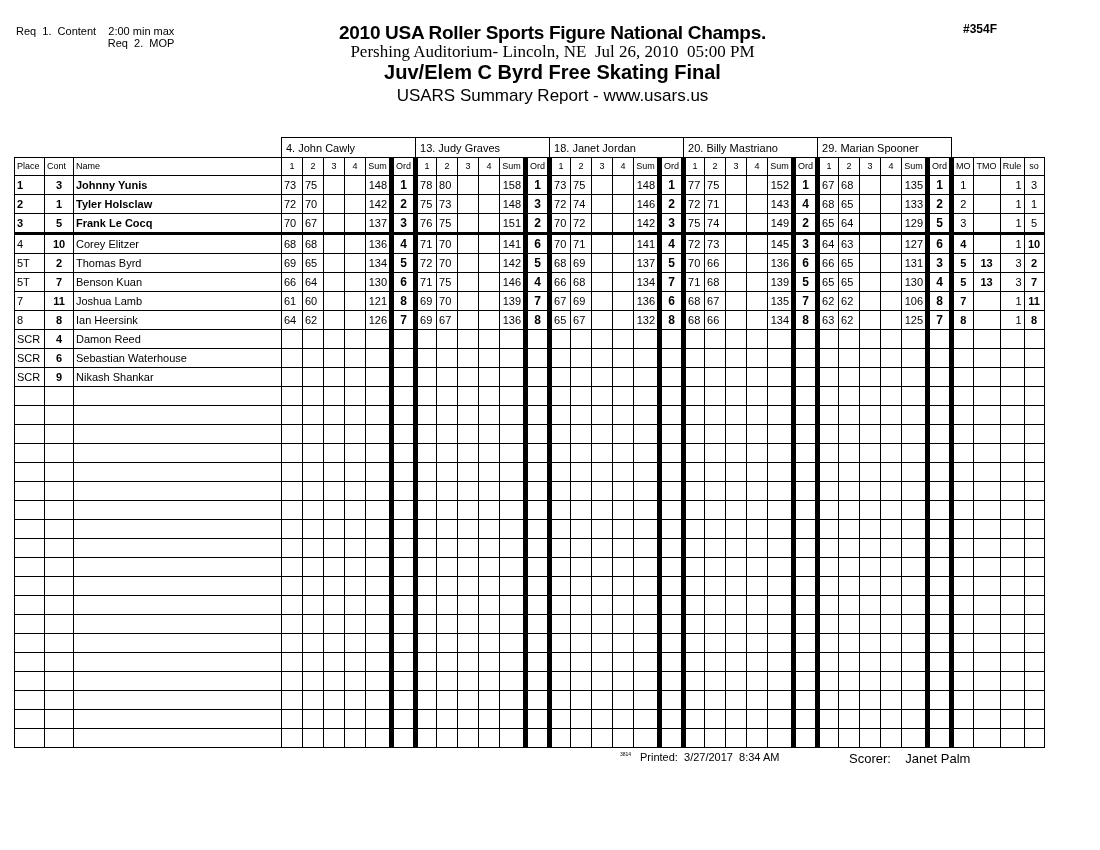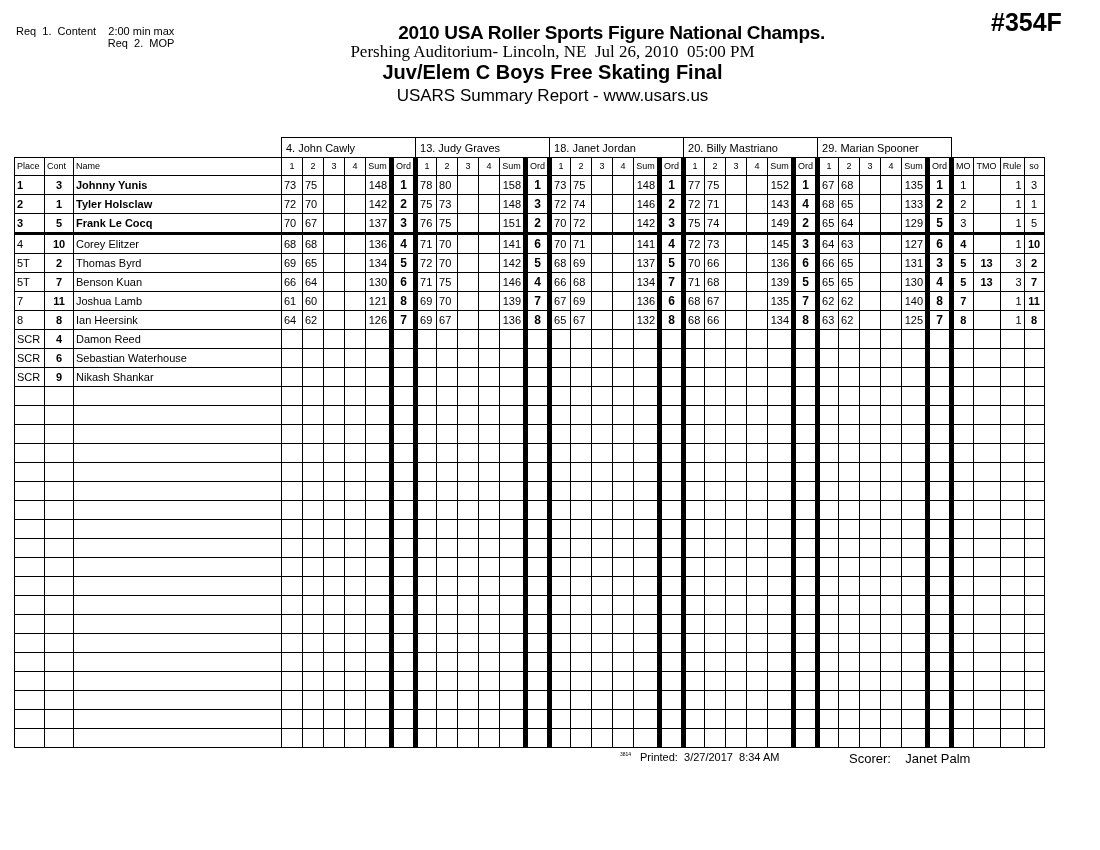--- a/index.html
+++ b/index.html
@@ -1,23 +1,23 @@
 <!DOCTYPE html>
 <html><head>
 <meta charset="utf-8">
 <style>
   html, body { margin:0; padding:0; background:#ffffff; }
   body { width:1100px; height:850px; position:relative; font-family:"Liberation Sans", sans-serif; color:#000; overflow:hidden; }
   .req { position:absolute; left:16px; top:25px; font-size:11px; line-height:12px;text-align:right; }
   .title-block { position:absolute; left:280px; top:22px; width:545px; text-align:center; }
-  .t1 { font-size:19px; font-weight:bold; line-height:22px; letter-spacing:-0.3px;text-align:right; }
+  .t1 { font-size:19px; font-weight:bold; line-height:22px; letter-spacing:-0.3px; }
   .t2 { font-size:17px; line-height:16px;font-family:Liberation Serif, serif; }
   .t3 { font-size:20px; font-weight:bold; line-height:25px; }
   .t4 { font-size:17px; line-height:22px; }
-  .event-num { position:absolute; left:963px; top:8px; font-size:25px; font-weight:bold;margin-left:28px; }
+  .event-num { position:absolute; left:963px; top:22px; font-size:12px; font-weight:bold; }
 
   table.grid { position:absolute; left:14px; top:137px; border-collapse:collapse; table-layout:fixed; font-size:11px; }
   table.grid td { border:1px solid #000; padding:0 2px; height:18px; line-height:18px; white-space:nowrap; overflow:hidden; }
   tr.judges td { height:19px;margin-top:7px; }
   tr.judges td.blank { border:none; }
   tr.judges td.jname { font-size:11px; padding-left:4px; }
   tr.hdr td { font-size:9px; height:17px; line-height:17px; }
   tr.hdr td.c { text-align:center; }
   td.ord { border-left:5px solid #000 !important; border-right:5px solid #000 !important; text-align:center; }
   td.num { text-align:right; }
@@ -36,21 +36,21 @@
 <body>
 
 <div class="req">
   <div style="white-space:pre">Req  1.  Content    2:00 min max</div>
   <div style="white-space:pre">Req  2.  MOP</div>
 </div>
 
 <div class="title-block">
   <div class="t1">2010 USA Roller Sports Figure National Champs.</div>
   <div class="t2" style="white-space:pre">Pershing Auditorium- Lincoln, NE  Jul 26, 2010  05:00 PM</div>
-  <div class="t3">Juv/Elem C Boys Free Skating Final</div>
+  <div class="t3">Juv/Elem C Byrd Free Skating Final</div>
   <div class="t4">USARS Summary Report - www.usars.us</div>
 </div>
 <div class="event-num">#354F</div>
 
 <table class="grid" id="grid">
   <colgroup id="cols">
       <col style="width: 30px;">
       <col style="width: 29px;">
       <col style="width: 208px;">
       <col style="width: 21px;">
@@ -396,21 +396,21 @@
         <td class="sc left">68</td>
         <td class="sc left">67</td>
         <td class="sc left"></td>
         <td class="sc left"></td>
         <td class="sc num">135</td>
         <td class="ord bold">7</td>
         <td class="sc left">62</td>
         <td class="sc left">62</td>
         <td class="sc left"></td>
         <td class="sc left"></td>
-        <td class="sc num">140</td>
+        <td class="sc num">106</td>
         <td class="ord bold">8</td>
         <td class="sc center">7</td>
         <td class="sc center"></td>
         <td class="sc num">1</td>
         <td class="sc center">11</td>
       </tr>
       <tr class="">
         <td class="left">8</td>
         <td class="center">8</td>
         <td class="left">Ian Heersink</td>

